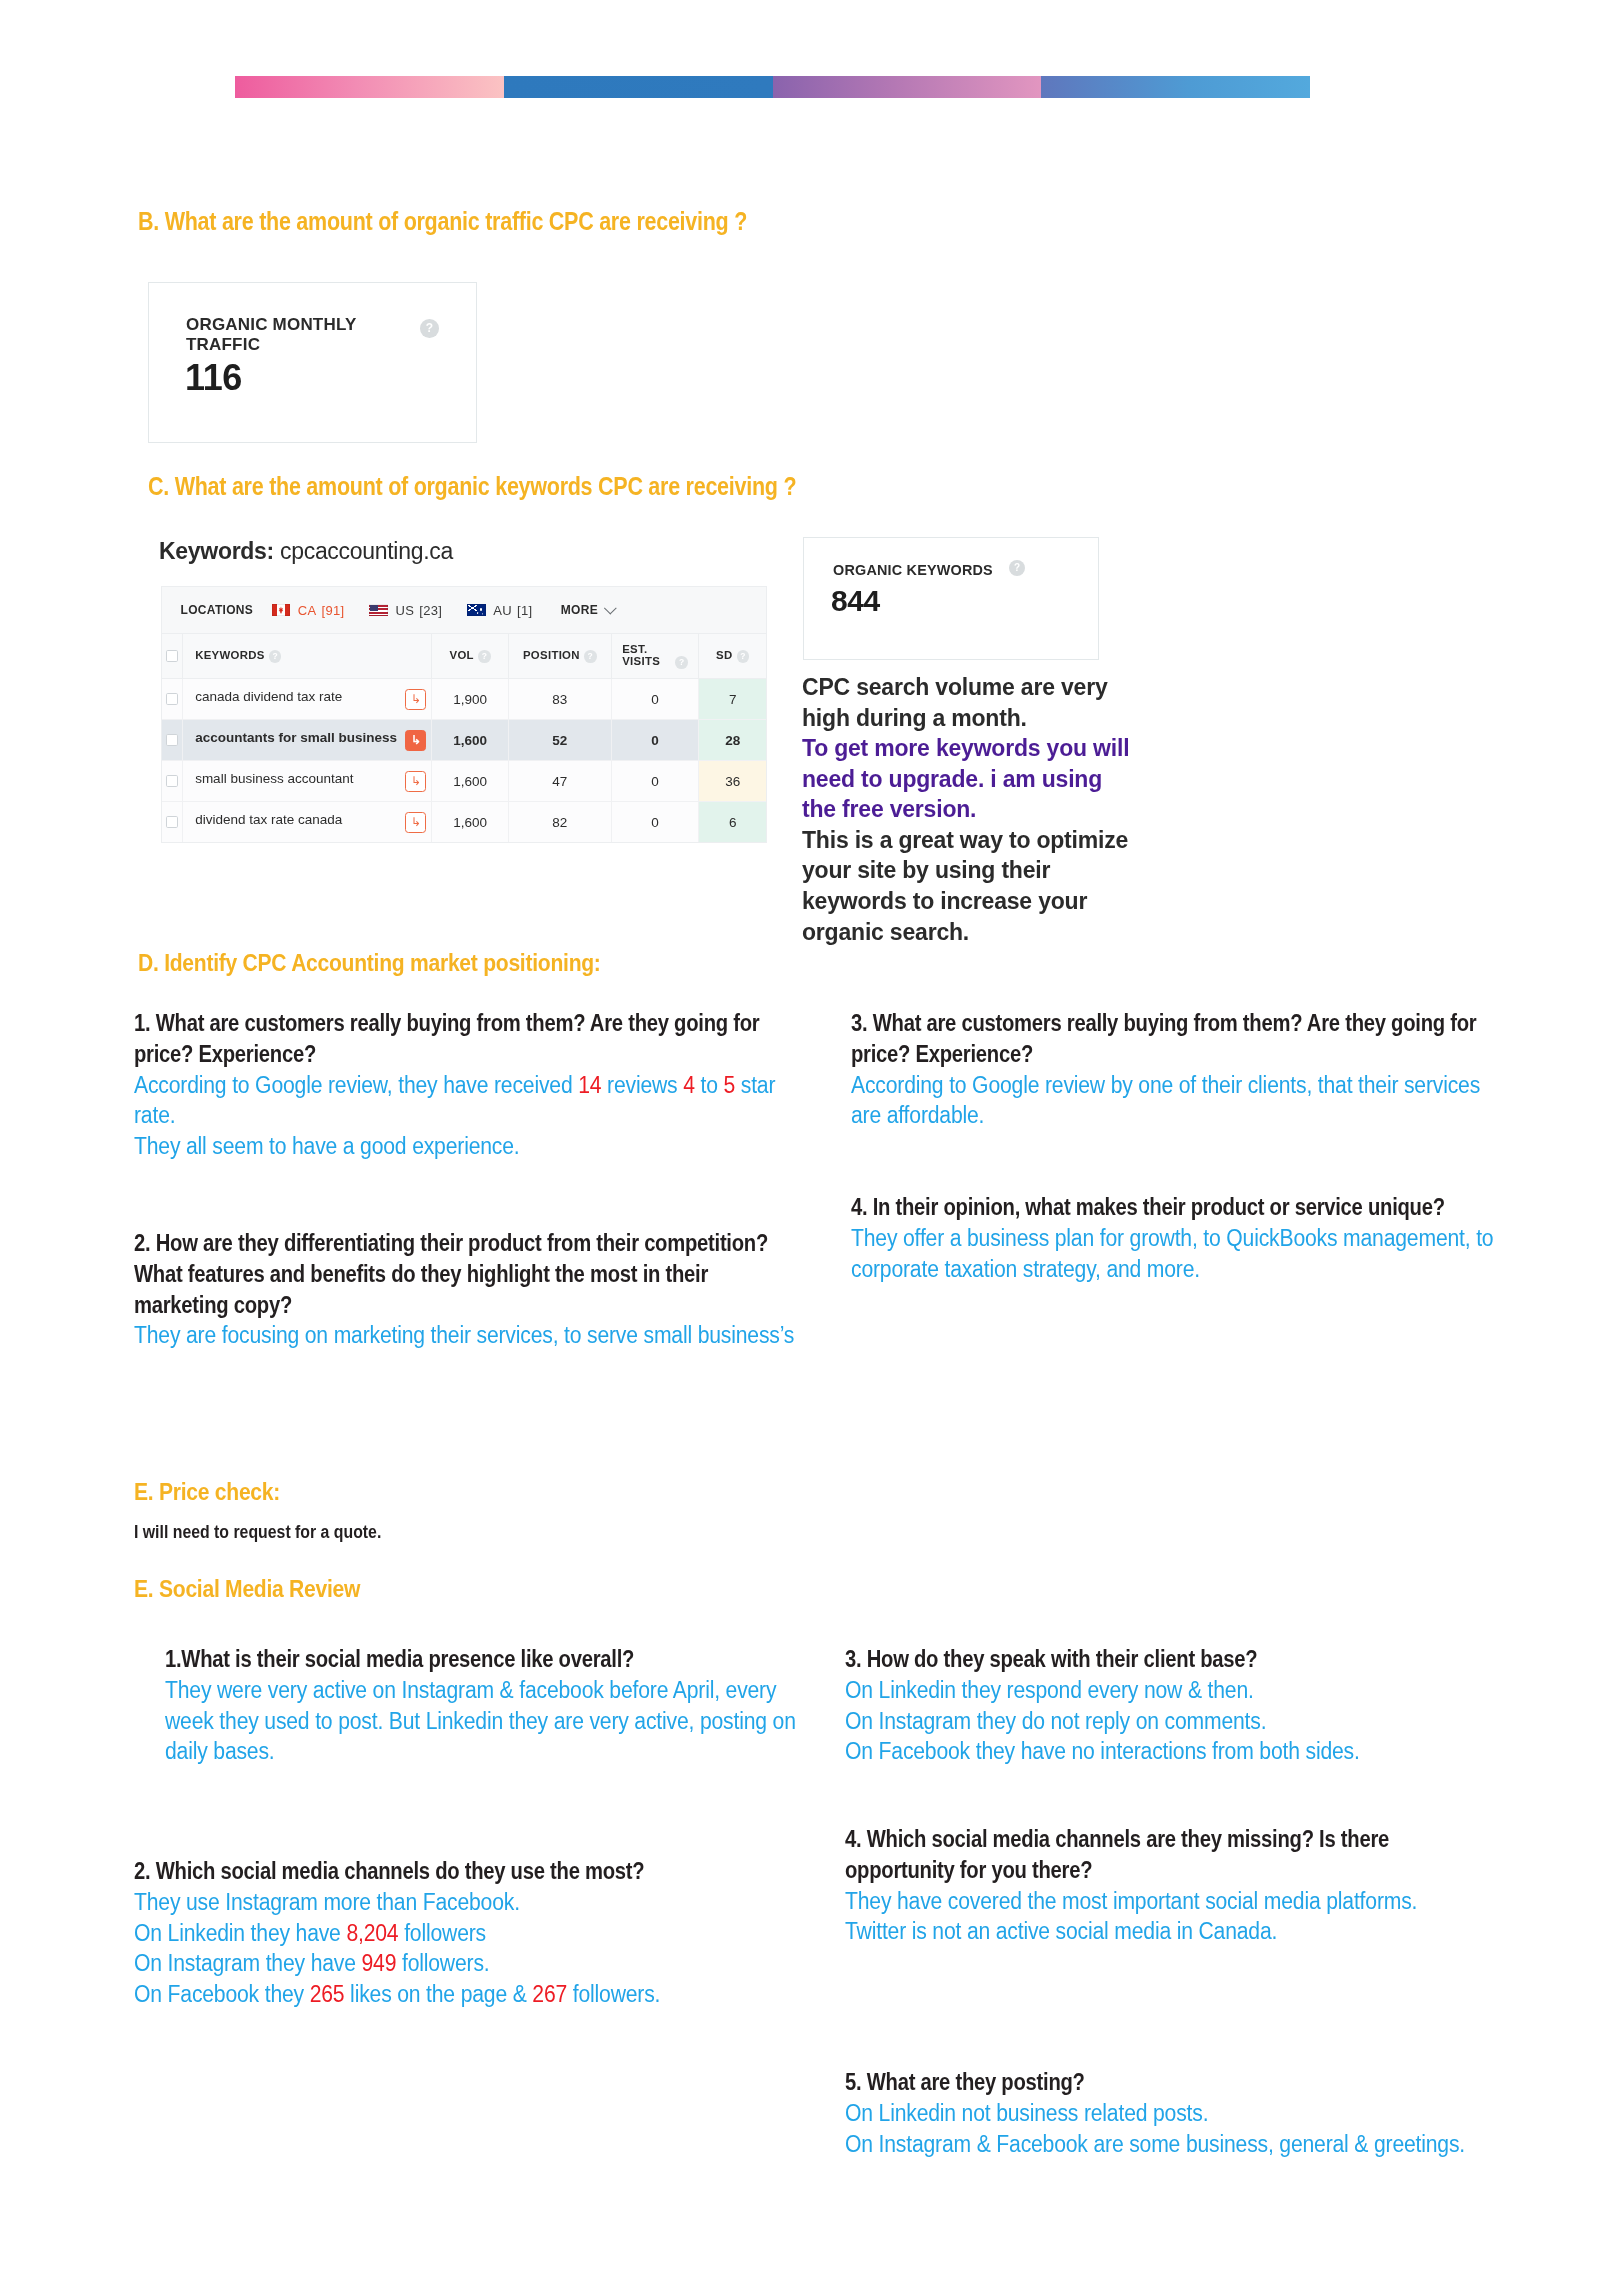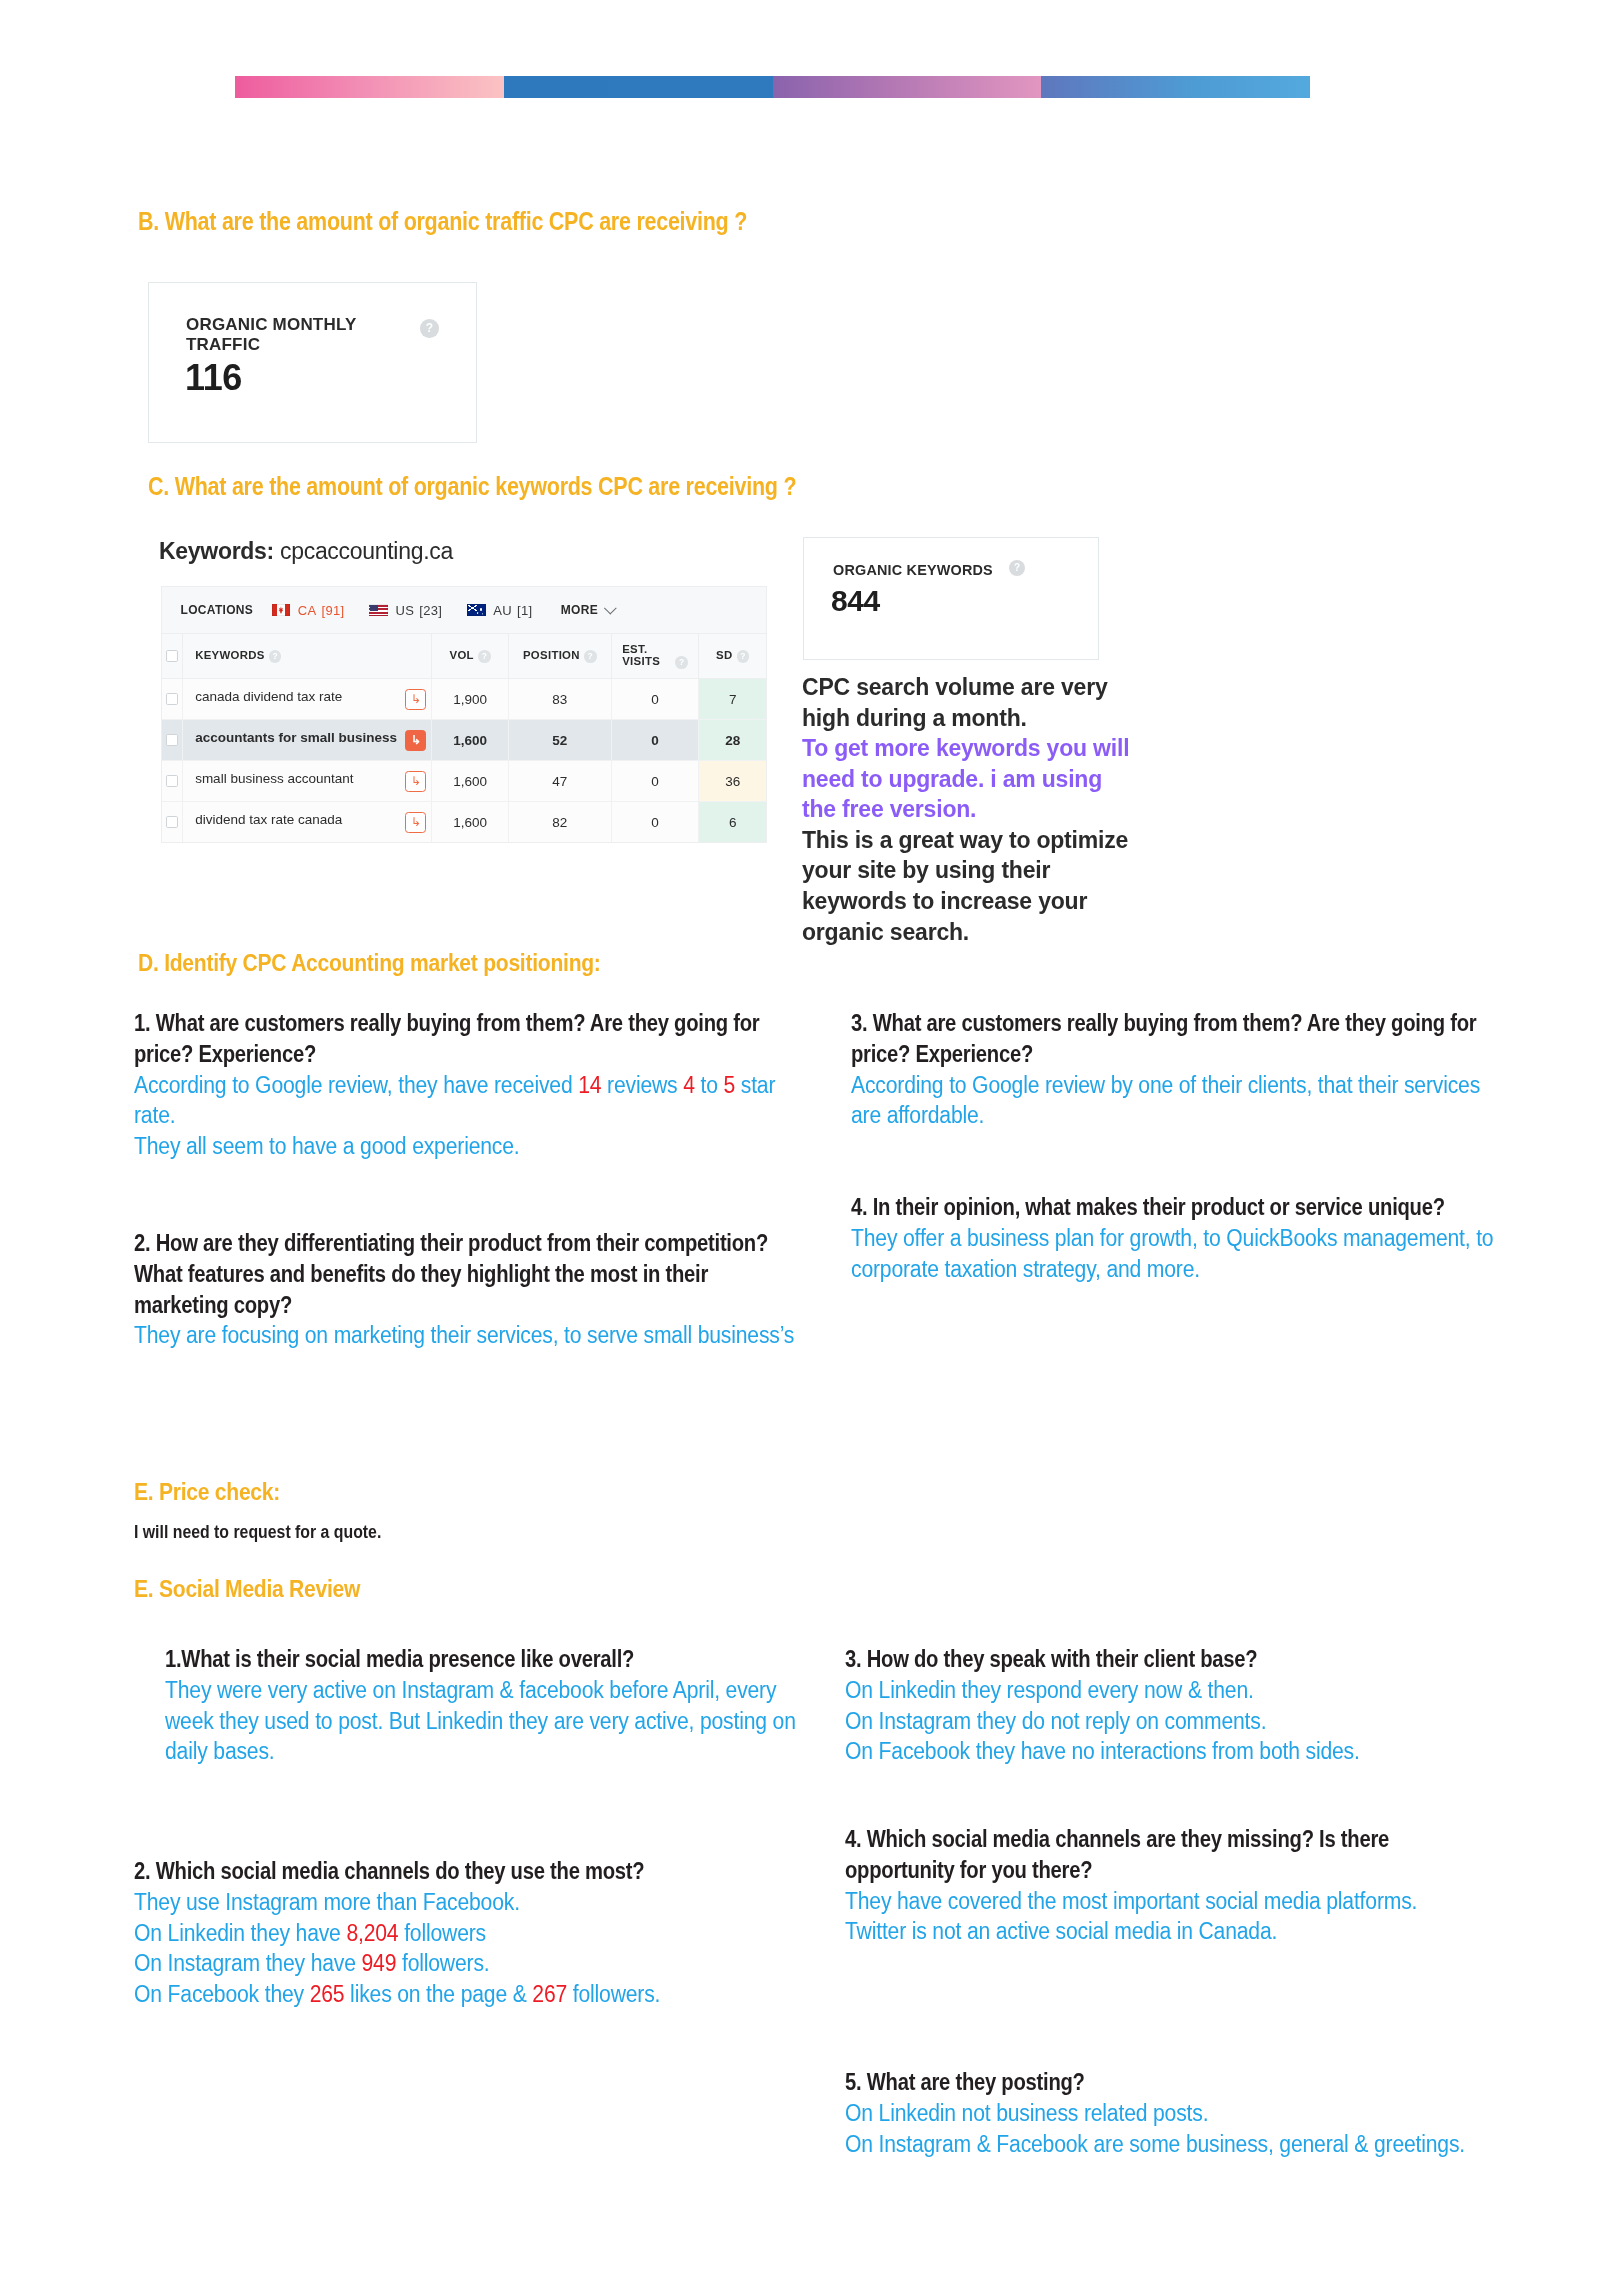--- a/index.html
+++ b/index.html
@@ -296,21 +296,21 @@
     position: absolute;
     left: 802px;
     top: 672px;
     width: 330px;
     font-size: 23px;
     line-height: 1.33;
     font-weight: bold;
     color: #2b2b2b;
     letter-spacing: -0.2px;
   }
-  .side-note .red { color: #8b5cf6; }
+  .side-note .red { color: #4c1d95; }
 </style>
 </head>
 <body>
 
 <div class="page">
 
   <div class="topbar">
     <div class="seg seg1"></div>
     <div class="seg seg2"></div>
     <div class="seg seg3"></div>

